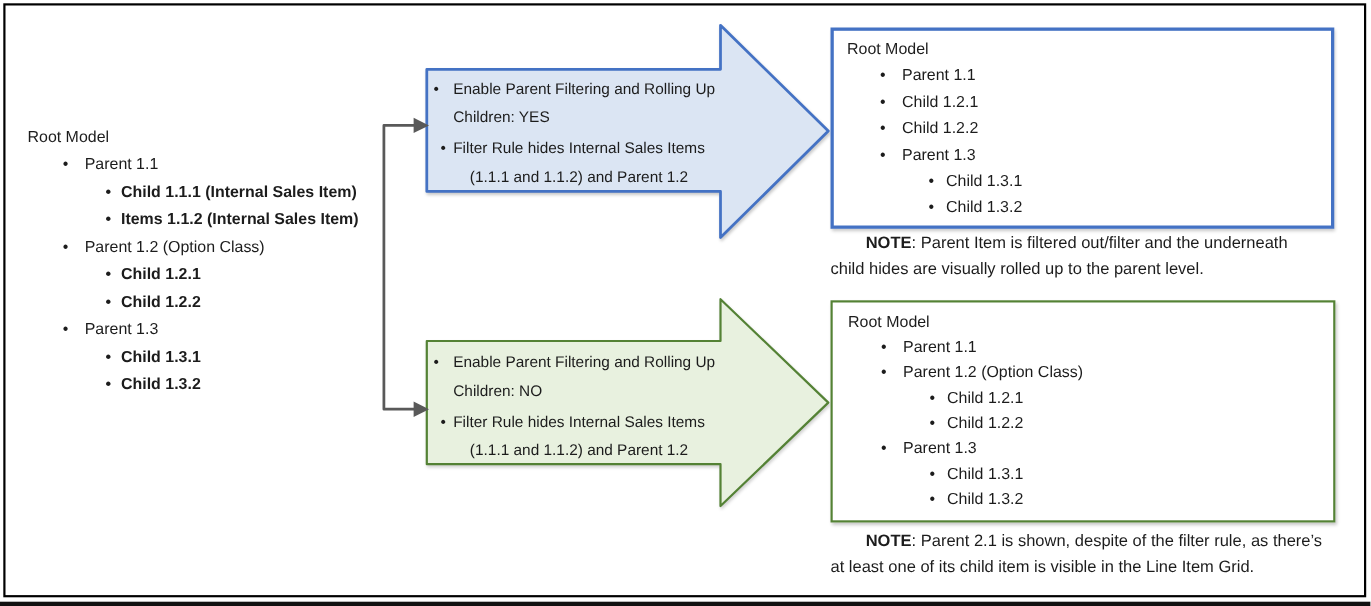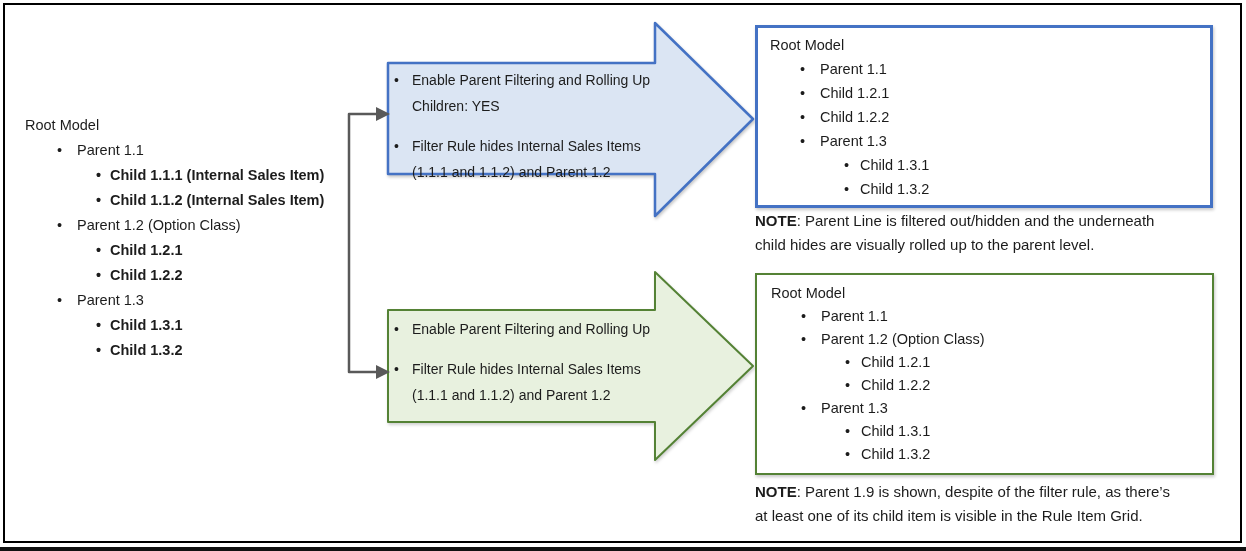--- a/index.html
+++ b/index.html
@@ -42,30 +42,30 @@
   #box-green .tree-box{line-height:23px;}
   .tree-box .lvl1{margin-left:30px;}
   .tree-box .lvl2{margin-left:74px;}
   .tree-box .lvl2 .b{flex-basis:16px;}
 
   
   .arrow-text{position:absolute;left:394px;width:270px;font-size:14px;line-height:26px;}
   #at-blue{top:67px;}
   #at-green{top:316px;}
   .abullet{display:flex;align-items:baseline;}
-  .abullet + .abullet{margin-top:14px;}
+  .abullet + .abullet{margin-top:2px;text-align:center;}
   .abullet .b{flex:0 0 18px;}
   .aline{white-space:nowrap;}
   .aline b{font-weight:normal;}
 
   
   .note{position:absolute;left:755px;font-size:15px;line-height:23.5px;white-space:nowrap;}
   #note-blue{top:209px;}
   #note-green{top:480px;}
-  .note b{font-weight:bold;}
+  .note b{font-weight:bold;margin-left:32px;}
 </style>
 </head>
 <body>
 
 <div class="frame"></div>
 <div class="bottombar"></div>
 
 <svg class="overlay" width="1246" height="551" viewBox="0 0 1246 551">
   <polygon class="shape-blue" points="388,63 655,63 655,23 753,119 655,216 655,174 388,174"></polygon>
   <polygon class="shape-green" points="388,310 655,310 655,272 753,366 655,460 655,422 388,422"></polygon>
@@ -81,21 +81,21 @@
   <div class="trow lvl1">
       <span class="b"></span>
       <span class="lbl">Parent 1.1</span>
     </div>
   <div class="trow lvl2">
       <span class="b"></span>
       <span class="lbl">Child 1.1.1 (Internal Sales Item)</span>
     </div>
   <div class="trow lvl2">
       <span class="b"></span>
-      <span class="lbl">Child 1.1.2 (Internal Sales Item)</span>
+      <span class="lbl">Items 1.1.2 (Internal Sales Item)</span>
     </div>
   <div class="trow lvl1">
       <span class="b"></span>
       <span class="lbl">Parent 1.2 (Option Class)</span>
     </div>
   <div class="trow lvl2">
       <span class="b"></span>
       <span class="lbl">Child 1.2.1</span>
     </div>
   <div class="trow lvl2">
@@ -131,20 +131,21 @@
       <div class="aline"><span>(1.1.1 and 1.1.2) and Parent 1.2</span></div>
     </div>
   </div>
 </div>
 
 <div class="arrow-text" id="at-green">
   <div class="abullet">
     <span class="b"></span>
     <div class="atxt">
       <div class="aline"><span>Enable Parent Filtering and Rolling Up</span></div>
+      <div class="aline"><span>Children: </span><b>NO</b></div>
     </div>
   </div>
   <div class="abullet">
     <span class="b"></span>
     <div class="atxt">
       <div class="aline"><span>Filter Rule hides Internal Sales Items</span></div>
       <div class="aline"><span>(1.1.1 and 1.1.2) and Parent 1.2</span></div>
     </div>
   </div>
 </div>
@@ -211,20 +212,20 @@
         <span class="lbl">Child 1.3.1</span>
       </div>
     <div class="trow lvl2">
         <span class="b"></span>
         <span class="lbl">Child 1.3.2</span>
       </div>
   </div>
 </div>
 
 <div class="note" id="note-blue">
-  <div><b>NOTE</b><span>: Parent Line is filtered out/hidden and the underneath</span></div>
+  <div><b>NOTE</b><span>: Parent Item is filtered out/filter and the underneath</span></div>
   <div>child hides are visually rolled up to the parent level.</div>
 </div>
 
 <div class="note" id="note-green">
-  <div><b>NOTE</b><span>: Parent 1.9 is shown, despite of the filter rule, as there’s</span></div>
-  <div>at least one of its child item is visible in the Rule Item Grid.</div>
+  <div><b>NOTE</b><span>: Parent 2.1 is shown, despite of the filter rule, as there’s</span></div>
+  <div>at least one of its child item is visible in the Line Item Grid.</div>
 </div>
 
 </body></html>

